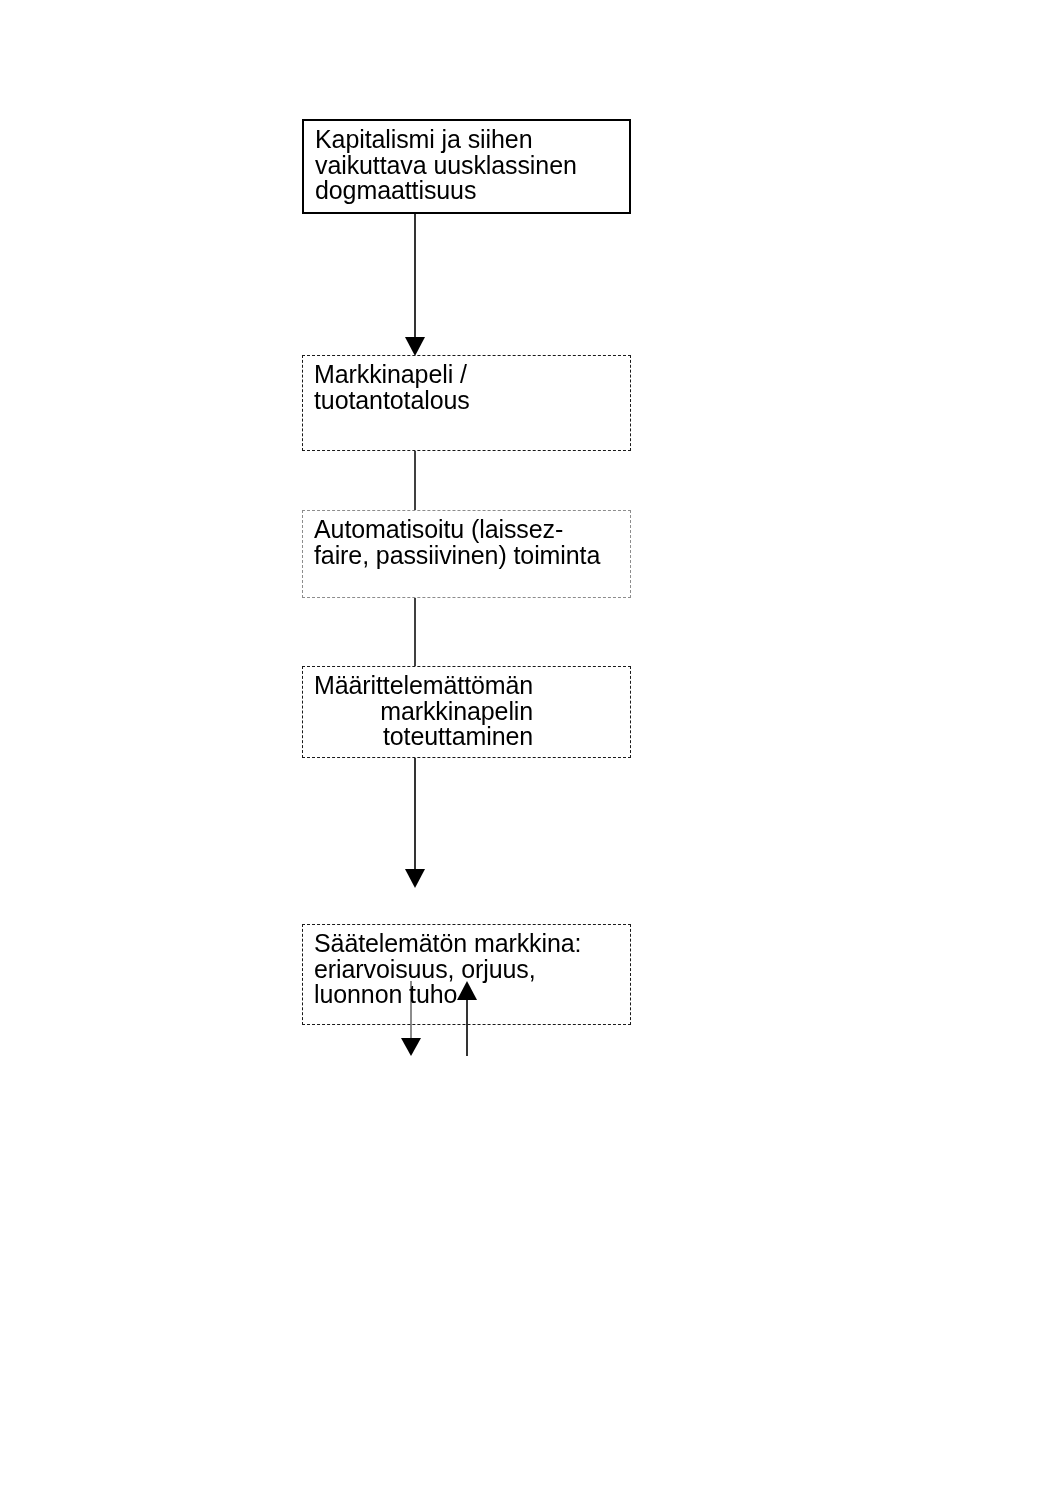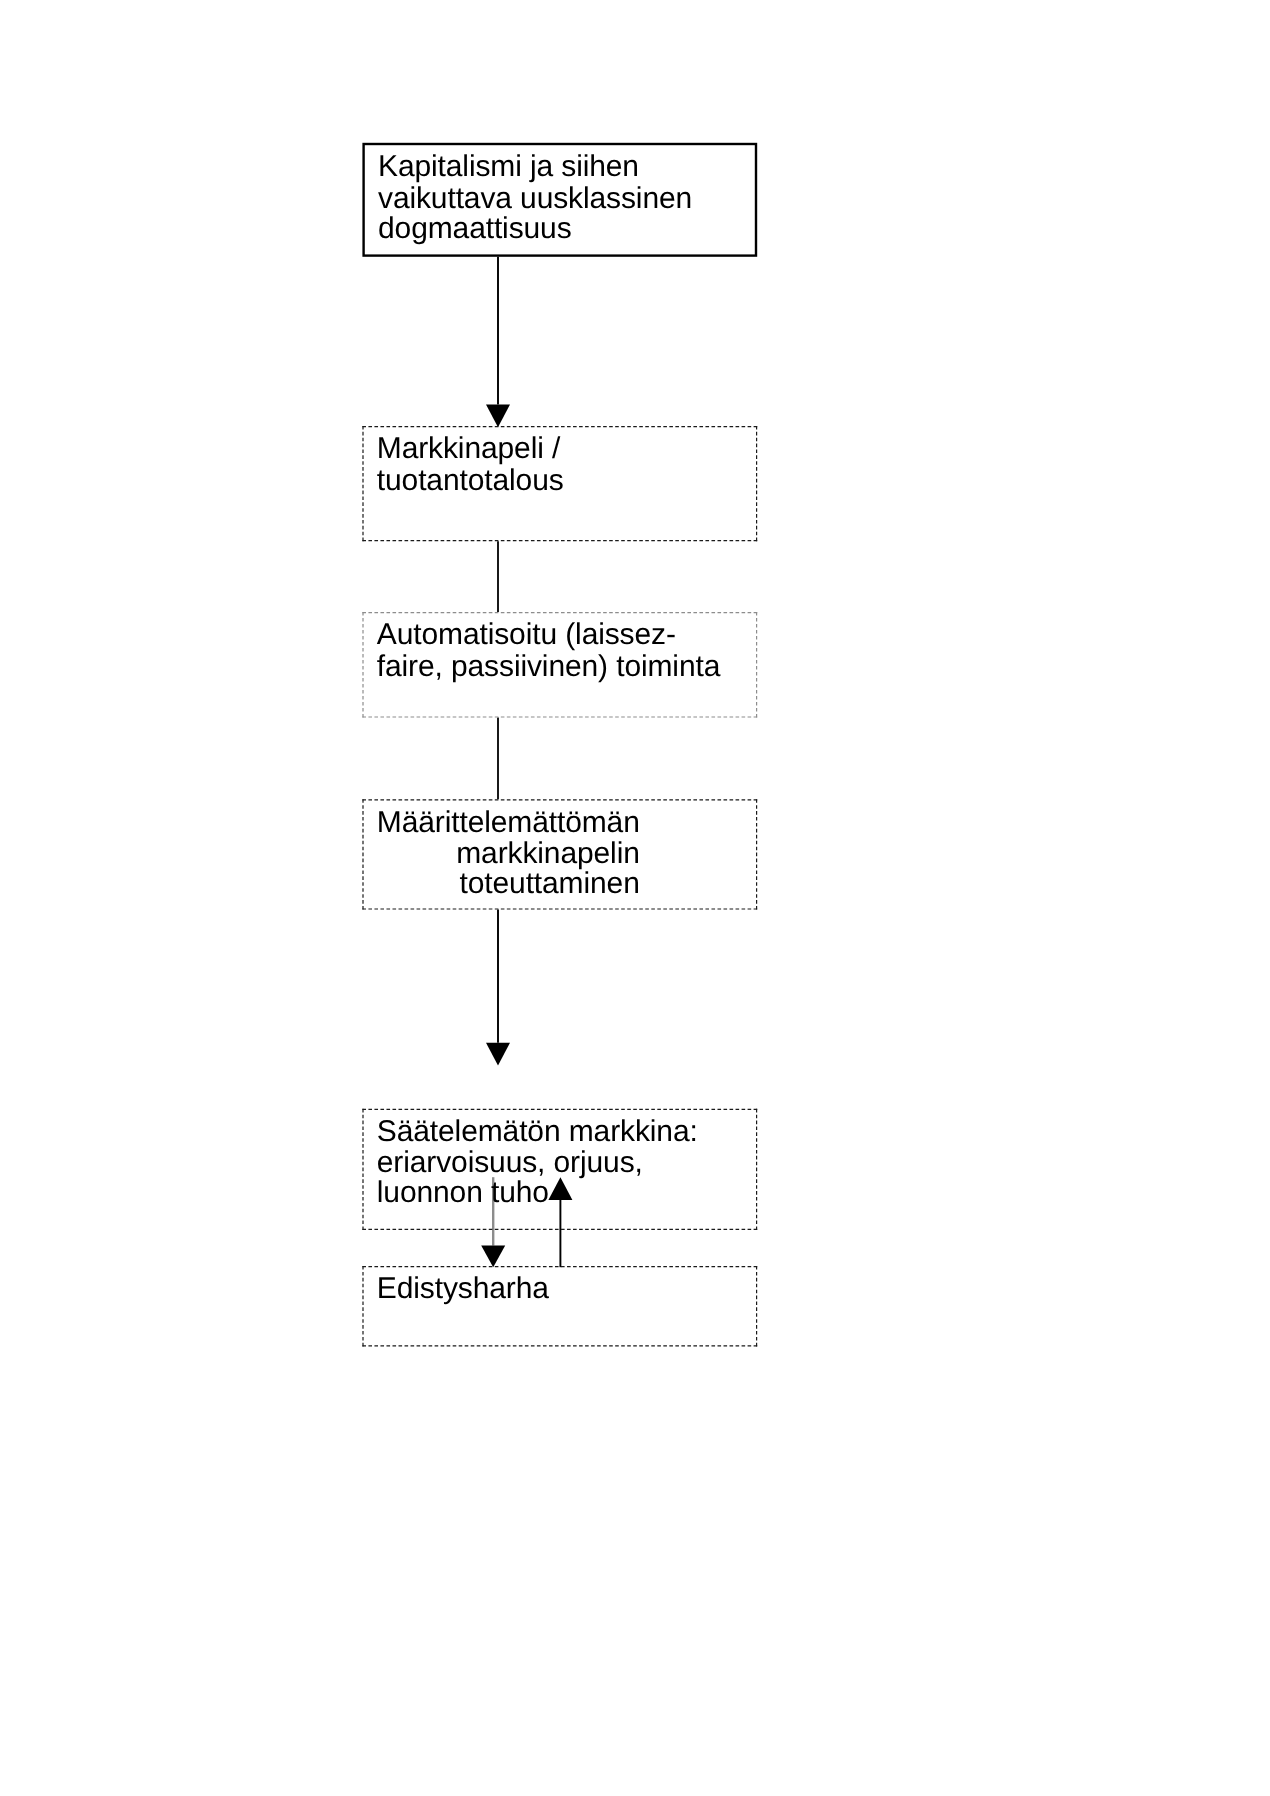--- a/index.html
+++ b/index.html
@@ -123,17 +123,14 @@
 markkinapelin
 toteuttaminen</div>
   </div>
 
   <div class="node node--dashed" style="left:302px; top:924px; width:329px; height:101px;">
     <div class="label">Säätelemätön markkina:
 eriarvoisuus, orjuus,
 luonnon tuho</div>
   </div>
 
-  <div class="node node--dashed" style="left:302px; top:1055px; width:329px; height:67px;">
-    <div class="label">Edistysharha</div>
-  </div>
 
 </div>
 
 </body></html>

